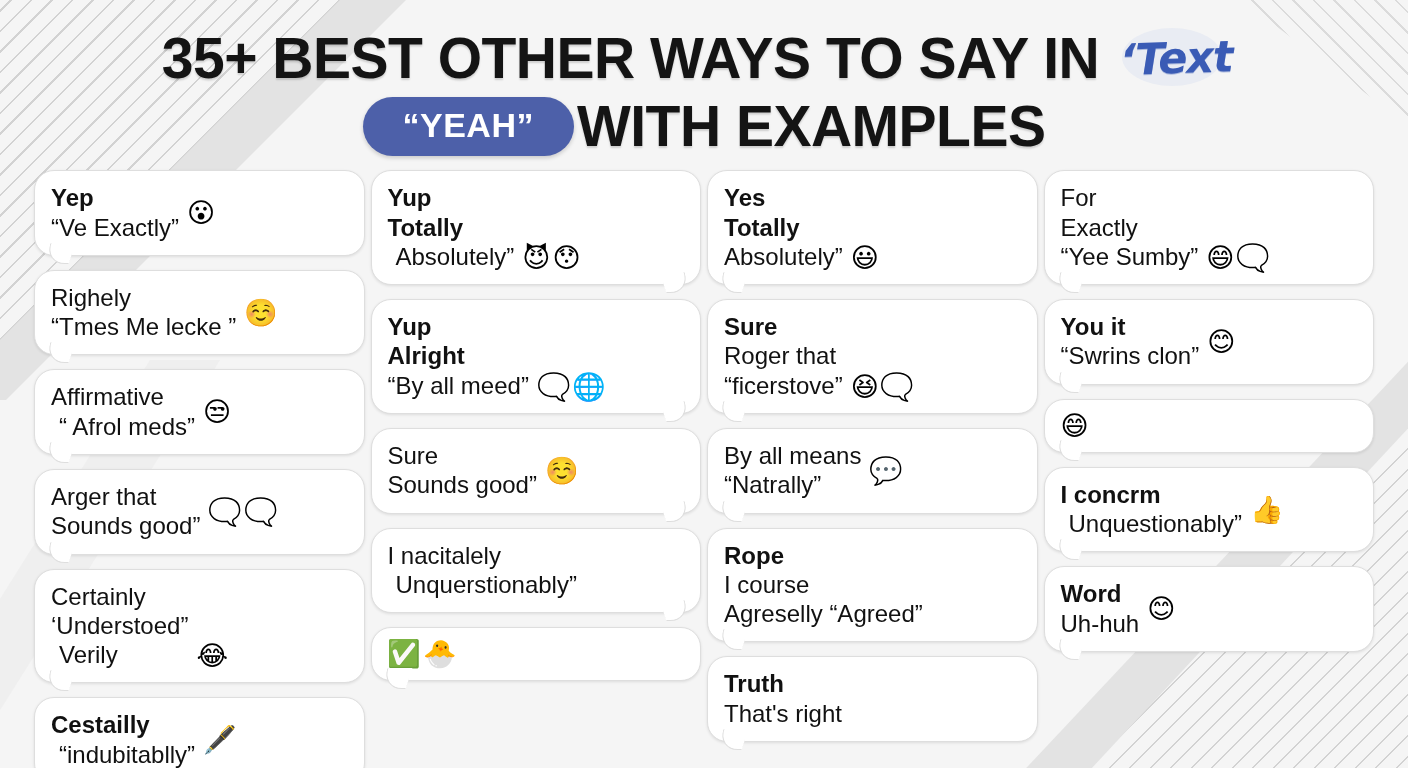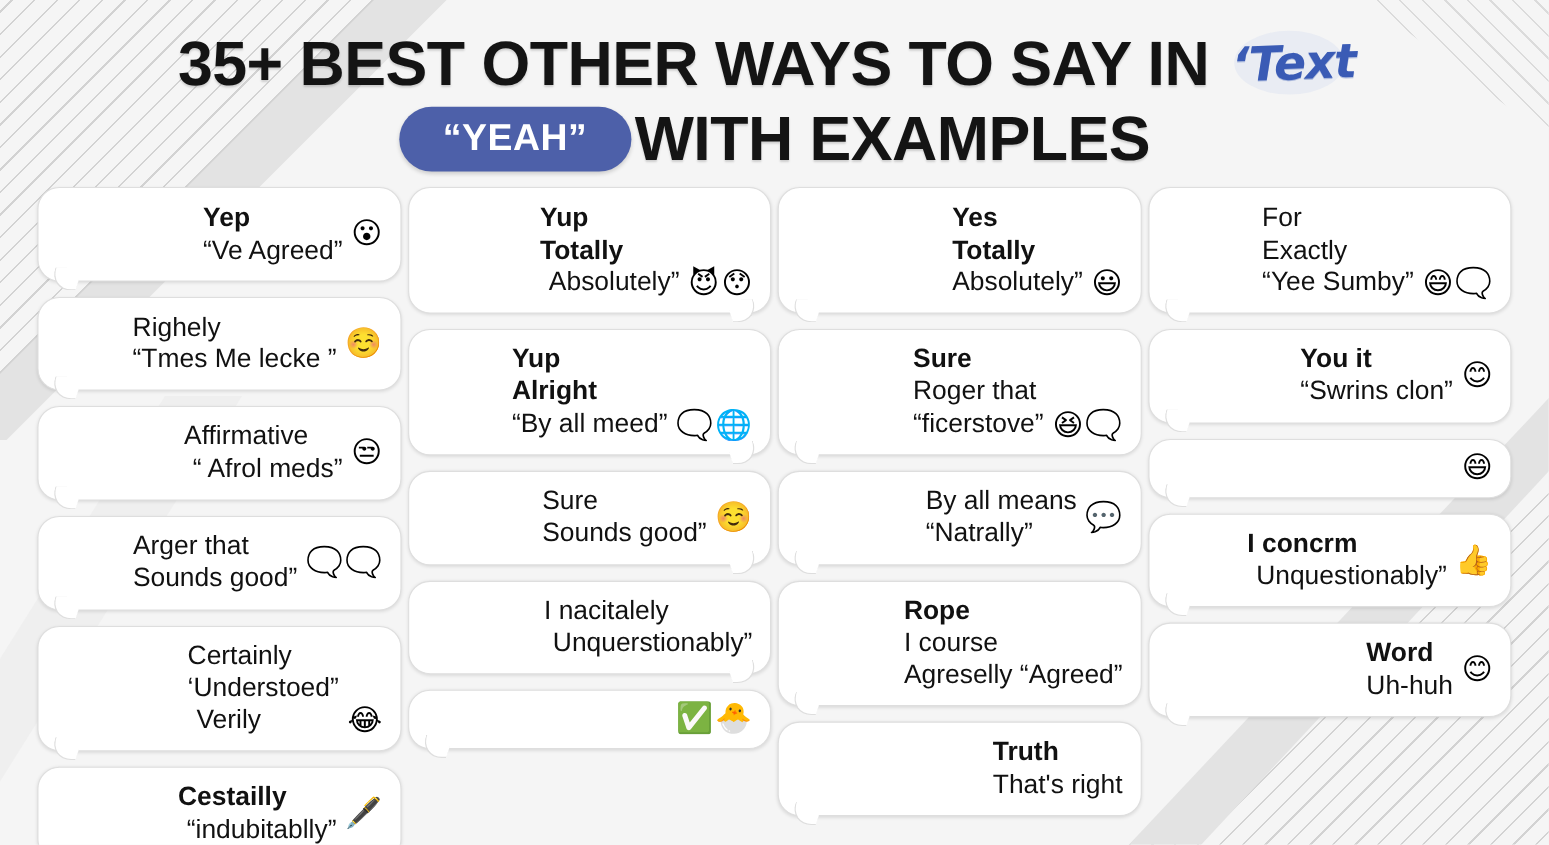--- a/index.html
+++ b/index.html
@@ -130,21 +130,21 @@
 
   .bubble{
     position:relative;
     background:#fff;
     border:1px solid #dedede;
     border-radius:20px;
     padding:12px 16px 13px 16px;
     box-shadow:0 1px 3px rgba(0,0,0,0.10);
     display:flex;
     align-items:center;
-    justify-content:flex-end;
+    justify-content:flex-start;
     gap:8px;
     margin-bottom:14px;
   }
   .bubble .lines{display:flex;flex-direction:column;min-width:0;}
   .line{
     color:#111;
     font-size:24px;
     line-height:1.22;
     white-space:nowrap;
   }
@@ -204,21 +204,21 @@
     <span class="badge" style="background: rgb(77, 96, 169);">“YEAH”</span>
     <span class="title-txt">WITH EXAMPLES</span>
   </div>
 </div>
 
 <div id="grid">
     <div class="col">
       <div class="bubble tail-left">
         <div class="lines">
           <div class="line bold">Yep</div>
-          <div class="line">“Ve Agreed”</div>
+          <div class="line">“Ve Exactly”</div>
         </div>
         <div class="emo">
           <span>😮</span>
         </div>
       </div>
       <div class="bubble tail-left">
         <div class="lines">
           <div class="line">Righely</div>
           <div class="line">“Tmes Me lecke ”</div>
         </div>

